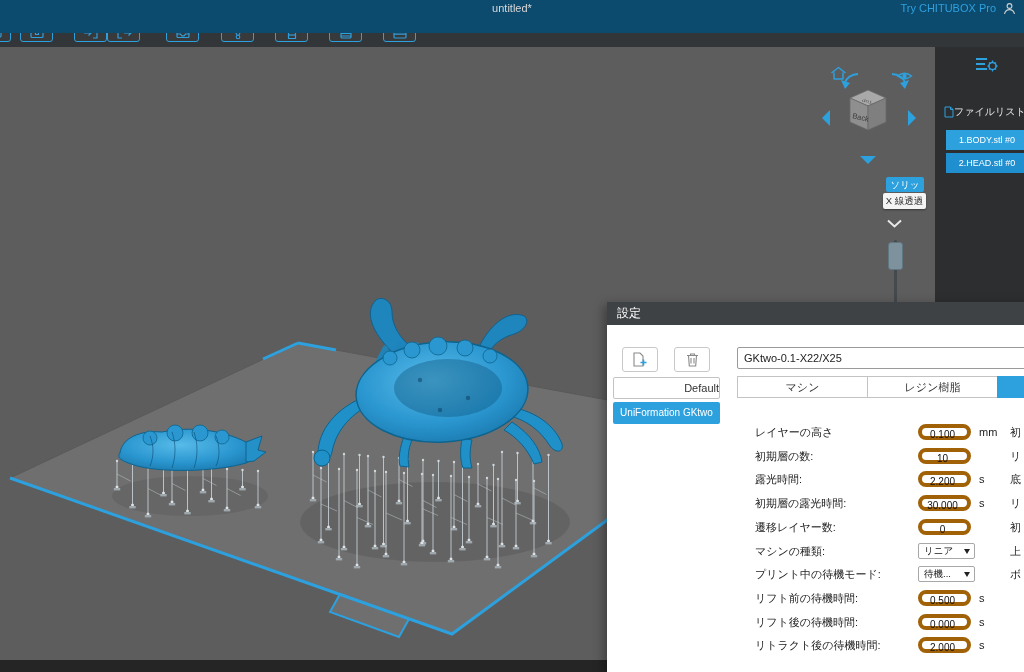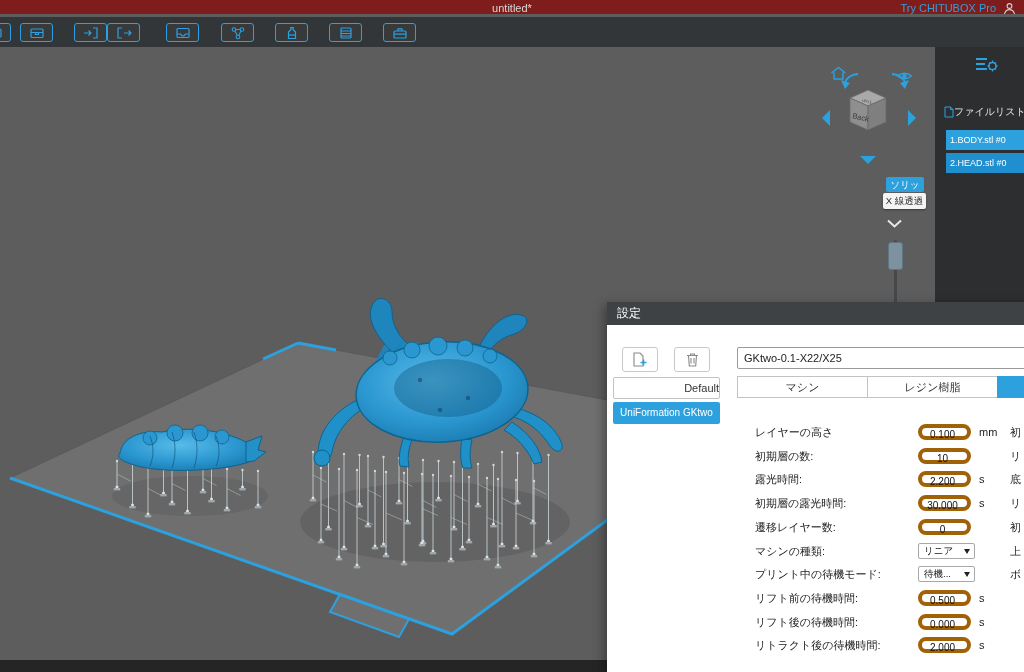--- a/index.html
+++ b/index.html
@@ -1,19 +1,19 @@
 <!DOCTYPE html>
 <html><head>
 <meta charset="utf-8">
 <style>
   html,body{margin:0;padding:0;background:#222;font-family:"Liberation Sans",sans-serif;}
   .app{position:relative;width:1024px;height:672px;background:#5d5d5d;overflow:hidden;}
 
   
-  .titlebar{position:absolute;left:0;top:0;width:1024px;height:14px;background:#7f1d1d;z-index:60;}
+  .titlebar{position:absolute;left:0;top:0;width:1024px;height:33px;background:#0c4a6e;z-index:60;}
   .win-title{position:absolute;left:0;right:0;top:0;text-align:center;font-size:11px;color:#d8d8d8;line-height:17px;}
   .pro-link{position:absolute;right:28px;top:0;font-size:11px;color:#2da0de;line-height:17px;cursor:pointer;}
   .account{position:absolute;right:8px;top:2px;width:13px;height:13px;}
 
   
   .toolbar{position:absolute;left:0;top:17px;width:1024px;height:30px;background:#333638;z-index:55;}
   .tbtn{position:absolute;top:6px;width:33px;height:19px;border:1px solid #2da0de;border-radius:3px;box-sizing:border-box;display:flex;align-items:center;justify-content:center;background:rgba(255,255,255,0.02);cursor:pointer;}
 
   
   .scene{position:absolute;left:0;top:47px;z-index:1;}
@@ -26,21 +26,21 @@
   .mode-solid{position:absolute;left:886px;top:177px;width:38px;height:15px;background:#2da0de;color:#fff;font-size:9.5px;line-height:15px;text-align:center;border-radius:2px;z-index:20;cursor:pointer;}
   .mode-xray{position:absolute;left:883px;top:193px;width:43px;height:16px;background:#f4f4f4;color:#2b2b2b;font-size:9.5px;line-height:16px;text-align:center;border-radius:2px;z-index:20;box-shadow:0 1px 2px rgba(0,0,0,.4);cursor:pointer;}
   .collapse-chevron{position:absolute;left:886px;top:219px;z-index:20;cursor:pointer;}
   .slider-track{position:absolute;left:894px;top:240px;width:3px;height:64px;background:#46494c;border-radius:2px;z-index:20;}
   .slider-handle{position:absolute;left:888px;top:242px;width:13px;height:26px;background:#7d929d;border:1px solid #5f7683;border-radius:3px;z-index:21;cursor:pointer;}
 
   
   .filepanel{position:absolute;left:935px;top:47px;width:89px;height:255px;background:#2c2e30;z-index:30;}
   .panel-top-icon{position:absolute;left:40px;top:9px;cursor:pointer;}
   .filelist-header{position:absolute;left:9px;top:58px;display:flex;align-items:center;color:#e2e2e2;font-size:10px;white-space:nowrap;}
-  .file-item{position:absolute;left:11px;width:78px;height:20px;color:#fff;font-size:9px;line-height:20px;padding-left:4px;box-sizing:border-box;white-space:nowrap;overflow:hidden;cursor:pointer;}
+  .file-item{position:absolute;left:11px;width:78px;height:20px;color:#fff;font-size:9px;line-height:20px;padding-left:4px;box-sizing:border-box;white-space:nowrap;overflow:hidden;cursor:pointer;text-align:center;}
 
   
   .dialog{position:absolute;left:607px;top:302px;width:504px;height:370px;background:#fff;overflow:hidden;z-index:40;box-shadow:-3px 3px 10px rgba(0,0,0,.35);}
   .dialog-header{height:23px;background:#3f4245;color:#fff;font-size:12px;line-height:23px;padding-left:10px;}
   .icon-btn{position:absolute;width:36px;height:25px;background:#fff;border:1px solid #c8c8c8;border-radius:3px;box-sizing:border-box;display:flex;align-items:center;justify-content:center;cursor:pointer;}
   .btn-default{position:absolute;left:6px;top:75px;width:107px;height:22px;background:#fff;border:1px solid #c3c3c3;border-radius:2px;box-sizing:border-box;font-size:11px;color:#333;text-align:right;line-height:20px;cursor:pointer;}
   .btn-profile{position:absolute;left:6px;top:100px;width:107px;height:22px;background:#2da0de;border-radius:2px;font-size:10px;color:#fff;text-align:center;line-height:22px;cursor:pointer;}
   .profile-input{position:absolute;left:130px;top:45px;width:292px;height:22px;border:1px solid #9a9a9a;border-radius:2px;box-sizing:border-box;background:#fff;font-size:11px;color:#222;line-height:20px;padding-left:6px;white-space:nowrap;cursor:text;}
   .tab{position:absolute;top:74px;height:22px;width:131px;background:#fff;border:1px solid #c3c3c3;box-sizing:border-box;font-size:11px;color:#333;text-align:center;line-height:20px;cursor:pointer;}
   .tab.active{background:#2da0de;border-color:#2da0de;color:#fff;}

